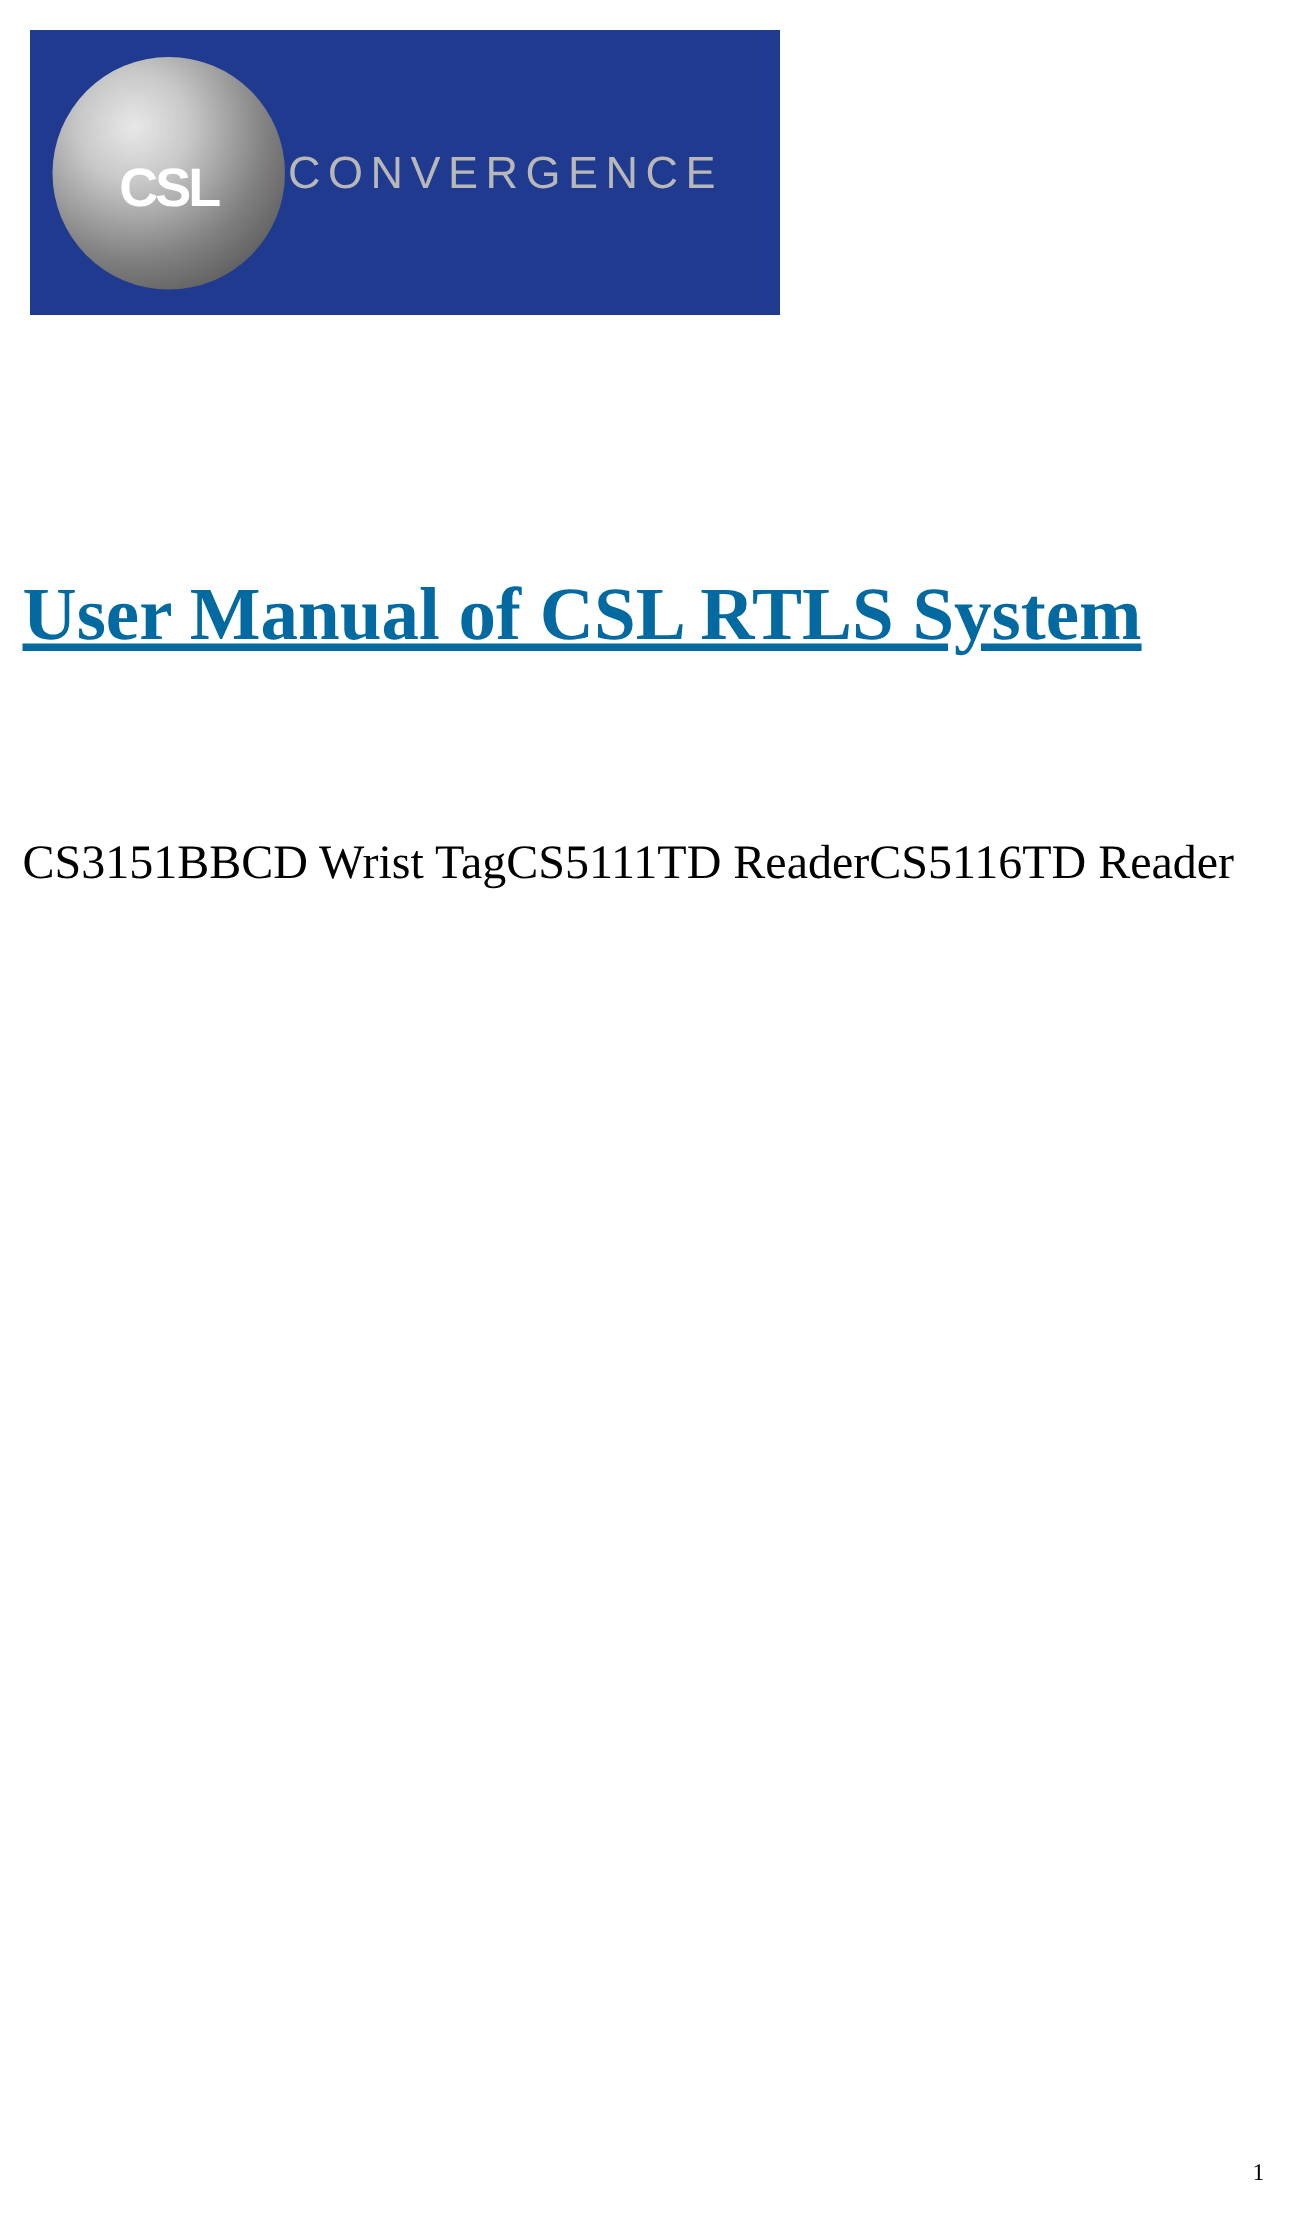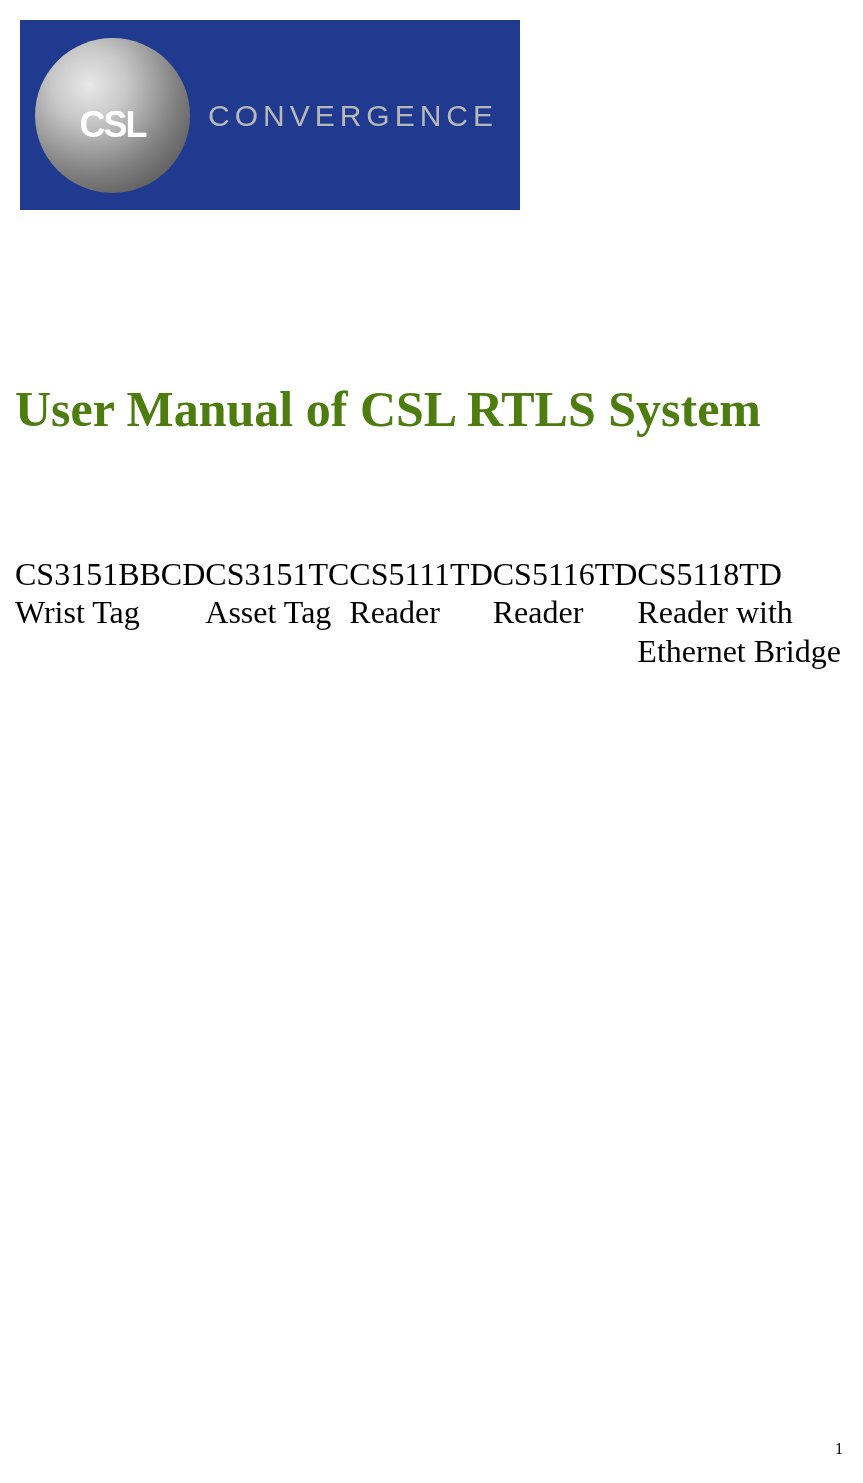--- a/index.html
+++ b/index.html
@@ -38,40 +38,41 @@
     }
     .sphere-text {
       font-family: Arial, sans-serif;
       font-weight: bold;
       font-size: 36px;
       color: #ffffff;
       letter-spacing: -2px;
       margin-top: 20px;
     }
     .company-text {
-      margin-left: 18px;
+      margin-left: 2px;
       display: flex;
       flex-direction: column;
       justify-content: center;
     }
     .company-line {
       font-family: Arial, sans-serif;
       font-size: 30px;
       letter-spacing: 5px;
       color: #b8b8b8;
       font-weight: 400;
       line-height: 1.3;
     }
     .title {
       position: absolute;
       top: 380px;
       left: 15px;
       font-size: 50px;
       font-weight: bold;
-      color: #4d7c0f;
+      color: #0369a1;
+      text-decoration: underline;
     }
     .product-list {
       position: absolute;
       top: 555px;
       left: 15px;
       display: flex;
       flex-direction: row;
     }
     .product-item {
       font-size: 32px;
@@ -96,19 +97,17 @@
   </div>
   <div class="company-text">
     <div class="company-line">CONVERGENCE</div>
   </div>
 </div>
 
 <h1 class="title">User Manual of CSL RTLS System</h1>
 
 <div class="product-list">
   <div class="product-item">CS3151BBCD Wrist Tag</div>
-  <div class="product-item">CS3151TC Asset Tag</div>
   <div class="product-item">CS5111TD Reader</div>
   <div class="product-item">CS5116TD Reader</div>
-  <div class="product-item">CS5118TD Reader with Ethernet Bridge</div>
 </div>
 
 <div class="page-number">1</div>
 
 </body></html>

